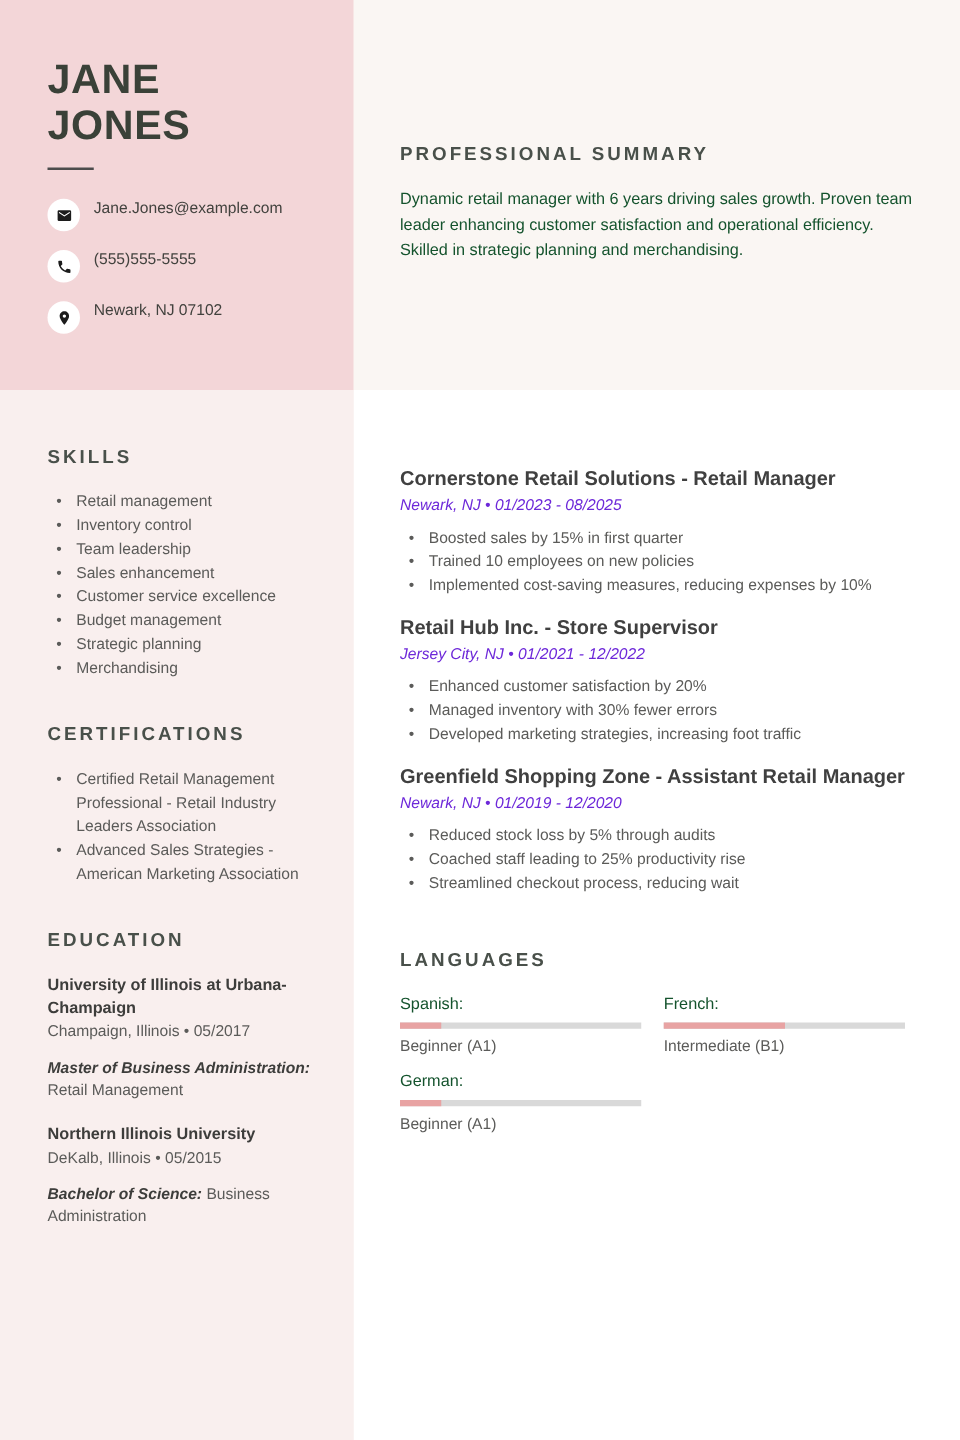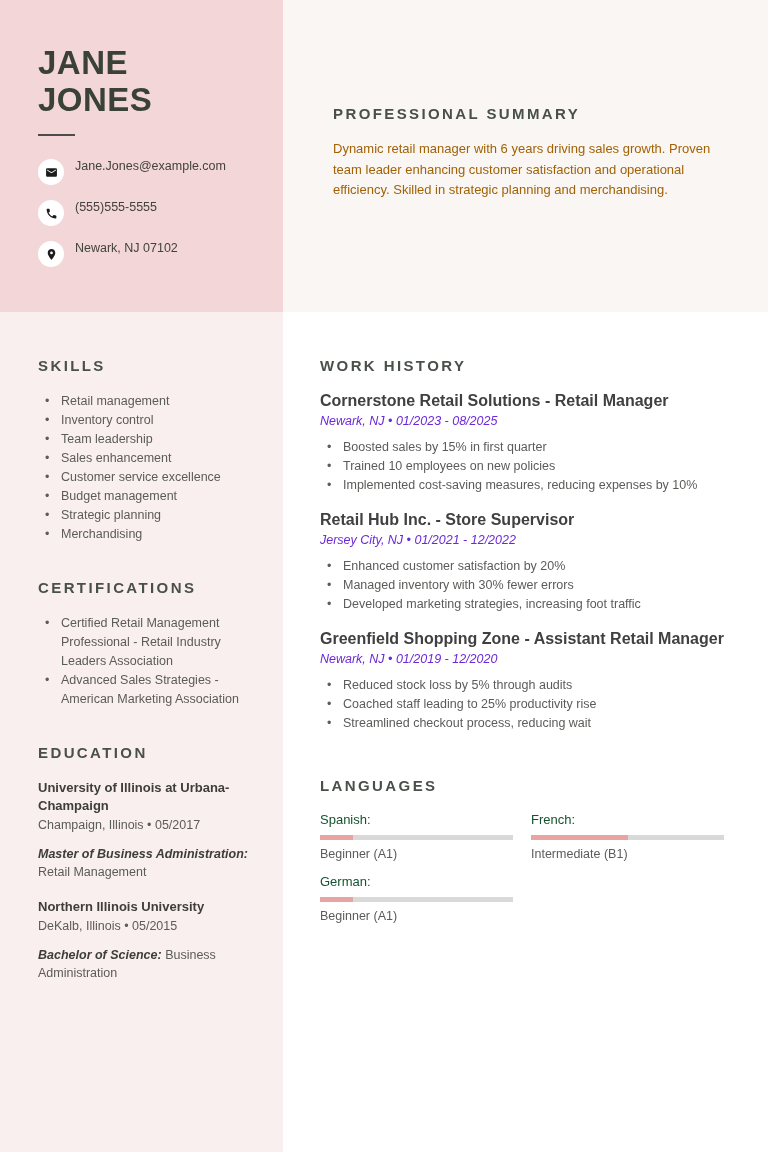--- a/index.html
+++ b/index.html
@@ -32,22 +32,22 @@
   .side-list li::before { content:"\2022"; position:absolute; left:7px; color:#5b5b59; }
   .sec-gap { margin-top:35px; }
   .edu-entry { margin-top:17px; }
   .edu-entry:first-of-type { margin-top:18px; }
   .edu-school { font-size:13px; font-weight:bold; color:#3d3d3b; line-height:18px; }
   .edu-meta { font-size:12.5px; color:#5b5b59; line-height:18px; margin-top:1px; }
   .edu-degree { font-size:12.5px; color:#5b5b59; line-height:18px; margin-top:11px; }
   .edu-degree .deg { font-weight:bold; font-style:italic; color:#3d3d3b; }
 
   
-  .main-top { position:absolute; left:283px; top:0; right:0; padding:105px 38px 0 50px; }
-  .summary-text { margin-top:17px; font-size:13px; line-height:20.5px; color:#a16207; }
+  .main-top { position:absolute; left:283px; top:10px; right:0; padding:105px 38px 0 37px; }
+  .summary-text { margin-top:17px; font-size:13px; line-height:20.5px; color:#14532d; }
 
   .main-bottom { position:absolute; left:283px; top:312px; right:0; padding:45px 38px 0 37px; }
   .job { margin-top:18px; }
   .job + .job { margin-top:16px; }
   .job-title { font-size:16px; font-weight:bold; color:#404040; line-height:18px; }
   .job-meta { font-size:12.5px; font-style:italic; color:#6d28d9; line-height:18px; margin-top:2px; }
   .job-bullets { list-style:none; margin-top:8px; font-size:12.5px; color:#5b5b59; }
   .job-bullets li { position:relative; padding-left:23px; line-height:19px; }
   .job-bullets li::before { content:"\2022"; position:absolute; left:7px; color:#5b5b59; }
 
@@ -141,21 +141,20 @@
       </div>
     </div>
   </div>
 
   <div class="main-top">
     <h2 class="sec-heading">PROFESSIONAL SUMMARY</h2>
     <p class="summary-text">Dynamic retail manager with 6 years driving sales growth. Proven team leader enhancing customer satisfaction and operational efficiency. Skilled in strategic planning and merchandising.</p>
   </div>
 
   <div class="main-bottom">
-    <h2 class="sec-heading">WORK HISTORY</h2>
 
     <div class="job">
       <div class="job-title">Cornerstone Retail Solutions - Retail Manager</div>
       <div class="job-meta">Newark, NJ  •  01/2023 - 08/2025</div>
       <ul class="job-bullets">
         <li>Boosted sales by 15% in first quarter</li>
         <li>Trained 10 employees on new policies</li>
         <li>Implemented cost-saving measures, reducing expenses by 10%</li>
       </ul>
     </div>

